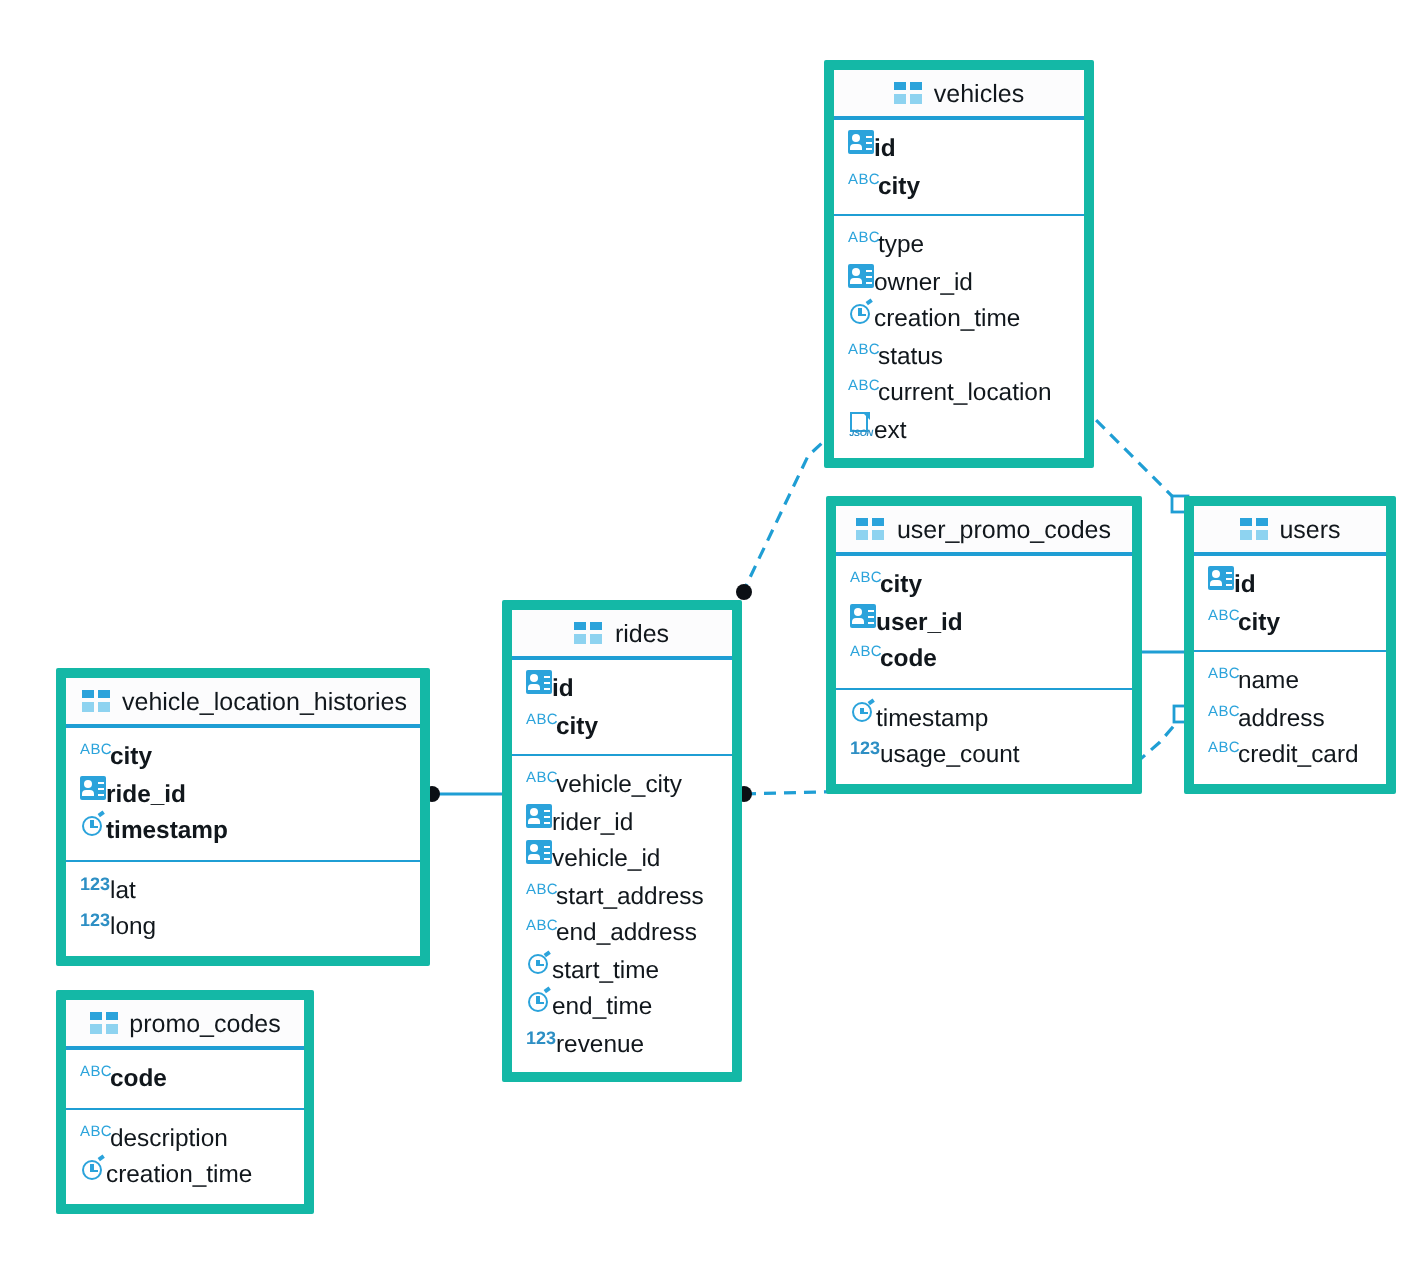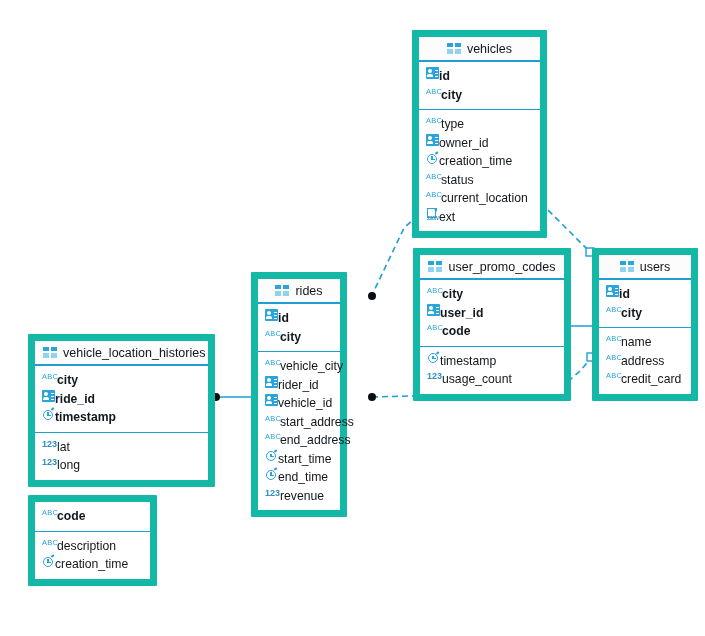--- a/index.html
+++ b/index.html
@@ -6,21 +6,21 @@
   body{
     width:705px;height:636px;background:#ffffff;
     font-family:"Liberation Sans","DejaVu Sans",sans-serif;
     overflow:hidden;position:relative;
   }
   #canvas{position:absolute;inset:0;width:705px;height:636px;}
   #edges{position:absolute;left:0;top:0;width:705px;height:636px;pointer-events:none;}
 
   .table{
     position:absolute;
-    border:7px solid #14b8a6;
+    border:5px solid #14b8a6;
     background:#ffffff;
     box-sizing:border-box;
     border-radius:1px;
   }
   .tbl-header{
     display:flex;align-items:center;justify-content:center;
     gap:6px;
     height:25px;
     background:#fcfcfd;
     border-bottom:2px solid #1f9ed4;
@@ -288,21 +288,21 @@
           <div class="col">
             <span class="ico ico-abc">ABC</span>
             <span class="col-name">address</span>
           </div>
           <div class="col">
             <span class="ico ico-abc">ABC</span>
             <span class="col-name">credit_card</span>
           </div>
         </div>
       </div>
-      <div class="table" style="left: 251px; top: 272px; width: 96px;">
+      <div class="table" style="left: 251px; top: 300px; width: 120px;">
         <div class="tbl-header">
           <span class="ico ico-table">
             <i class="r1a"></i>
             <i class="r1b"></i>
             <i class="r2a"></i>
             <i class="r2b"></i>
           </span>
           <span>rides</span>
         </div>
         <div class="section pk">
@@ -418,20 +418,29 @@
             <span class="ico ico-123">123</span>
             <span class="col-name">lat</span>
           </div>
           <div class="col">
             <span class="ico ico-123">123</span>
             <span class="col-name">long</span>
           </div>
         </div>
       </div>
       <div class="table" style="left: 28px; top: 495px; width: 129px;">
+        <div class="tbl-header">
+          <span class="ico ico-table">
+            <i class="r1a"></i>
+            <i class="r1b"></i>
+            <i class="r2a"></i>
+            <i class="r2b"></i>
+          </span>
+          <span>promo_codes</span>
+        </div>
         <div class="section pk">
           <div class="col bold">
             <span class="ico ico-abc">ABC</span>
             <span class="col-name">code</span>
           </div>
         </div>
         <div class="section">
           <div class="col">
             <span class="ico ico-abc">ABC</span>
             <span class="col-name">description</span>

